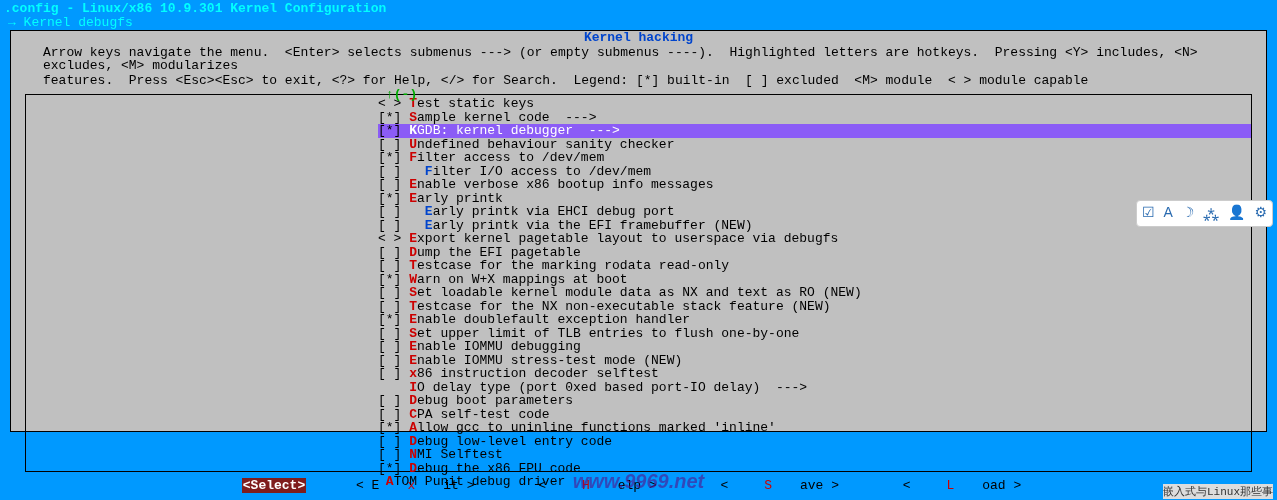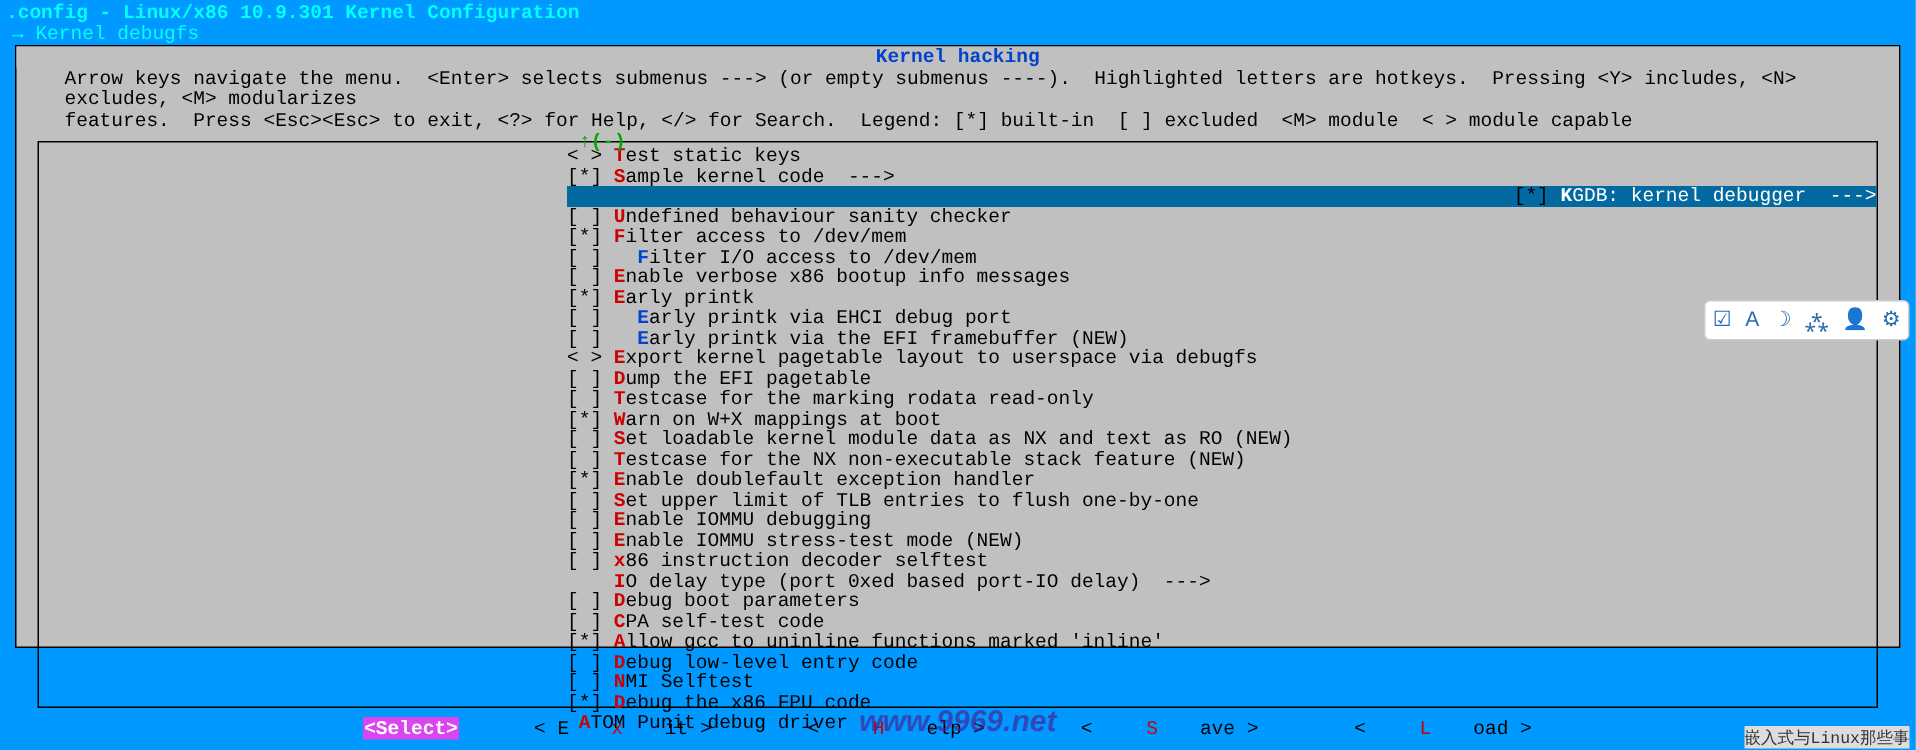--- a/index.html
+++ b/index.html
@@ -67,32 +67,31 @@
     padding-left: 352px;
     line-height: 13.5px;
   }
   .menu-row {
     white-space: pre;
   }
   .menu-row .bracket { color: #000; }
   .menu-row .hotkey { color: #cc0000; font-weight: bold; }
   .menu-row .hotkey-blue { color: #0044cc; font-weight: bold; }
   .selected {
-    background: #0369a1;
+    background: #8b5cf6;
     color: #fff;
-    text-align: right;
   }
   .selected .hotkey { color: #fff; }
   .buttons {
     text-align: center;
     padding-top: 6px;
     letter-spacing: 0px;
   }
   .buttons span { margin: 0 14px; }
-  .btn-select { background: #d946ef; color: #fff; font-weight: bold; padding: 0 1px; }
+  .btn-select { background: #7f1d1d; color: #fff; font-weight: bold; padding: 0 1px; }
   .btn-hot { color: #cc0000; }
   .watermark {
     position: absolute;
     bottom: 7px;
     left: 50%;
     transform: translateX(-50%);
     color: #4c1d95;
     font-size: 20px;
     font-style: italic;
     font-weight: bold;

